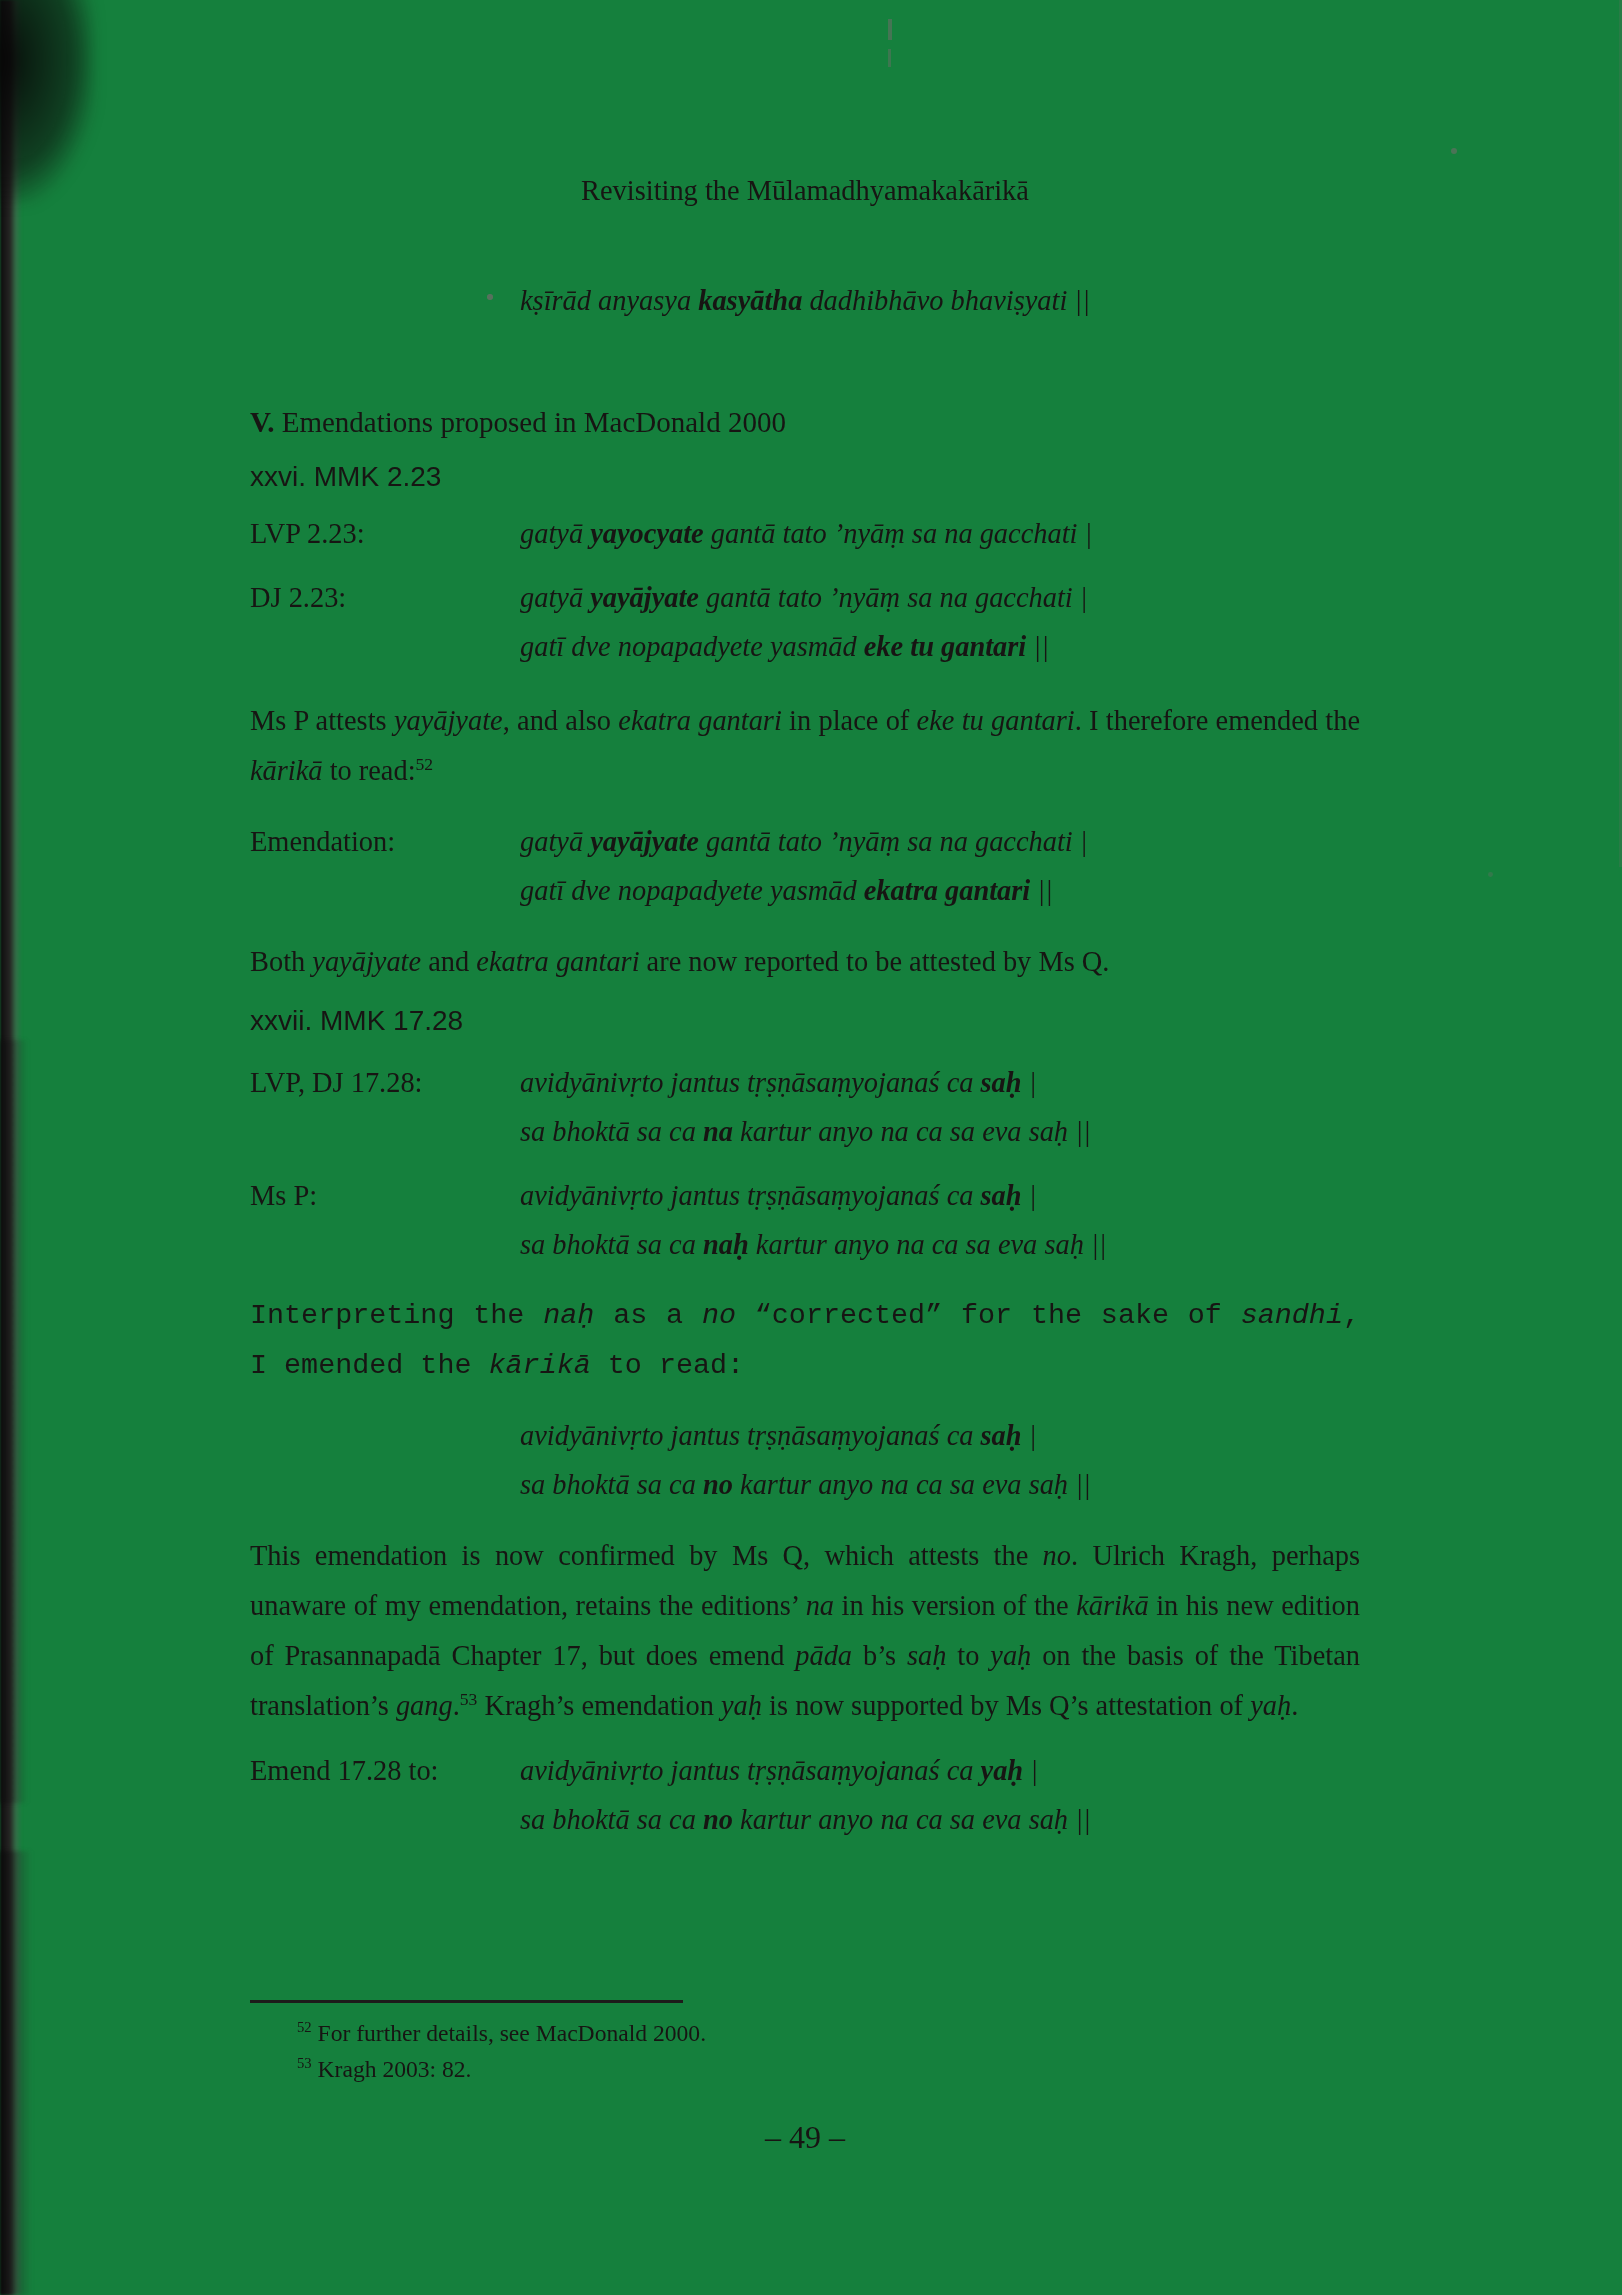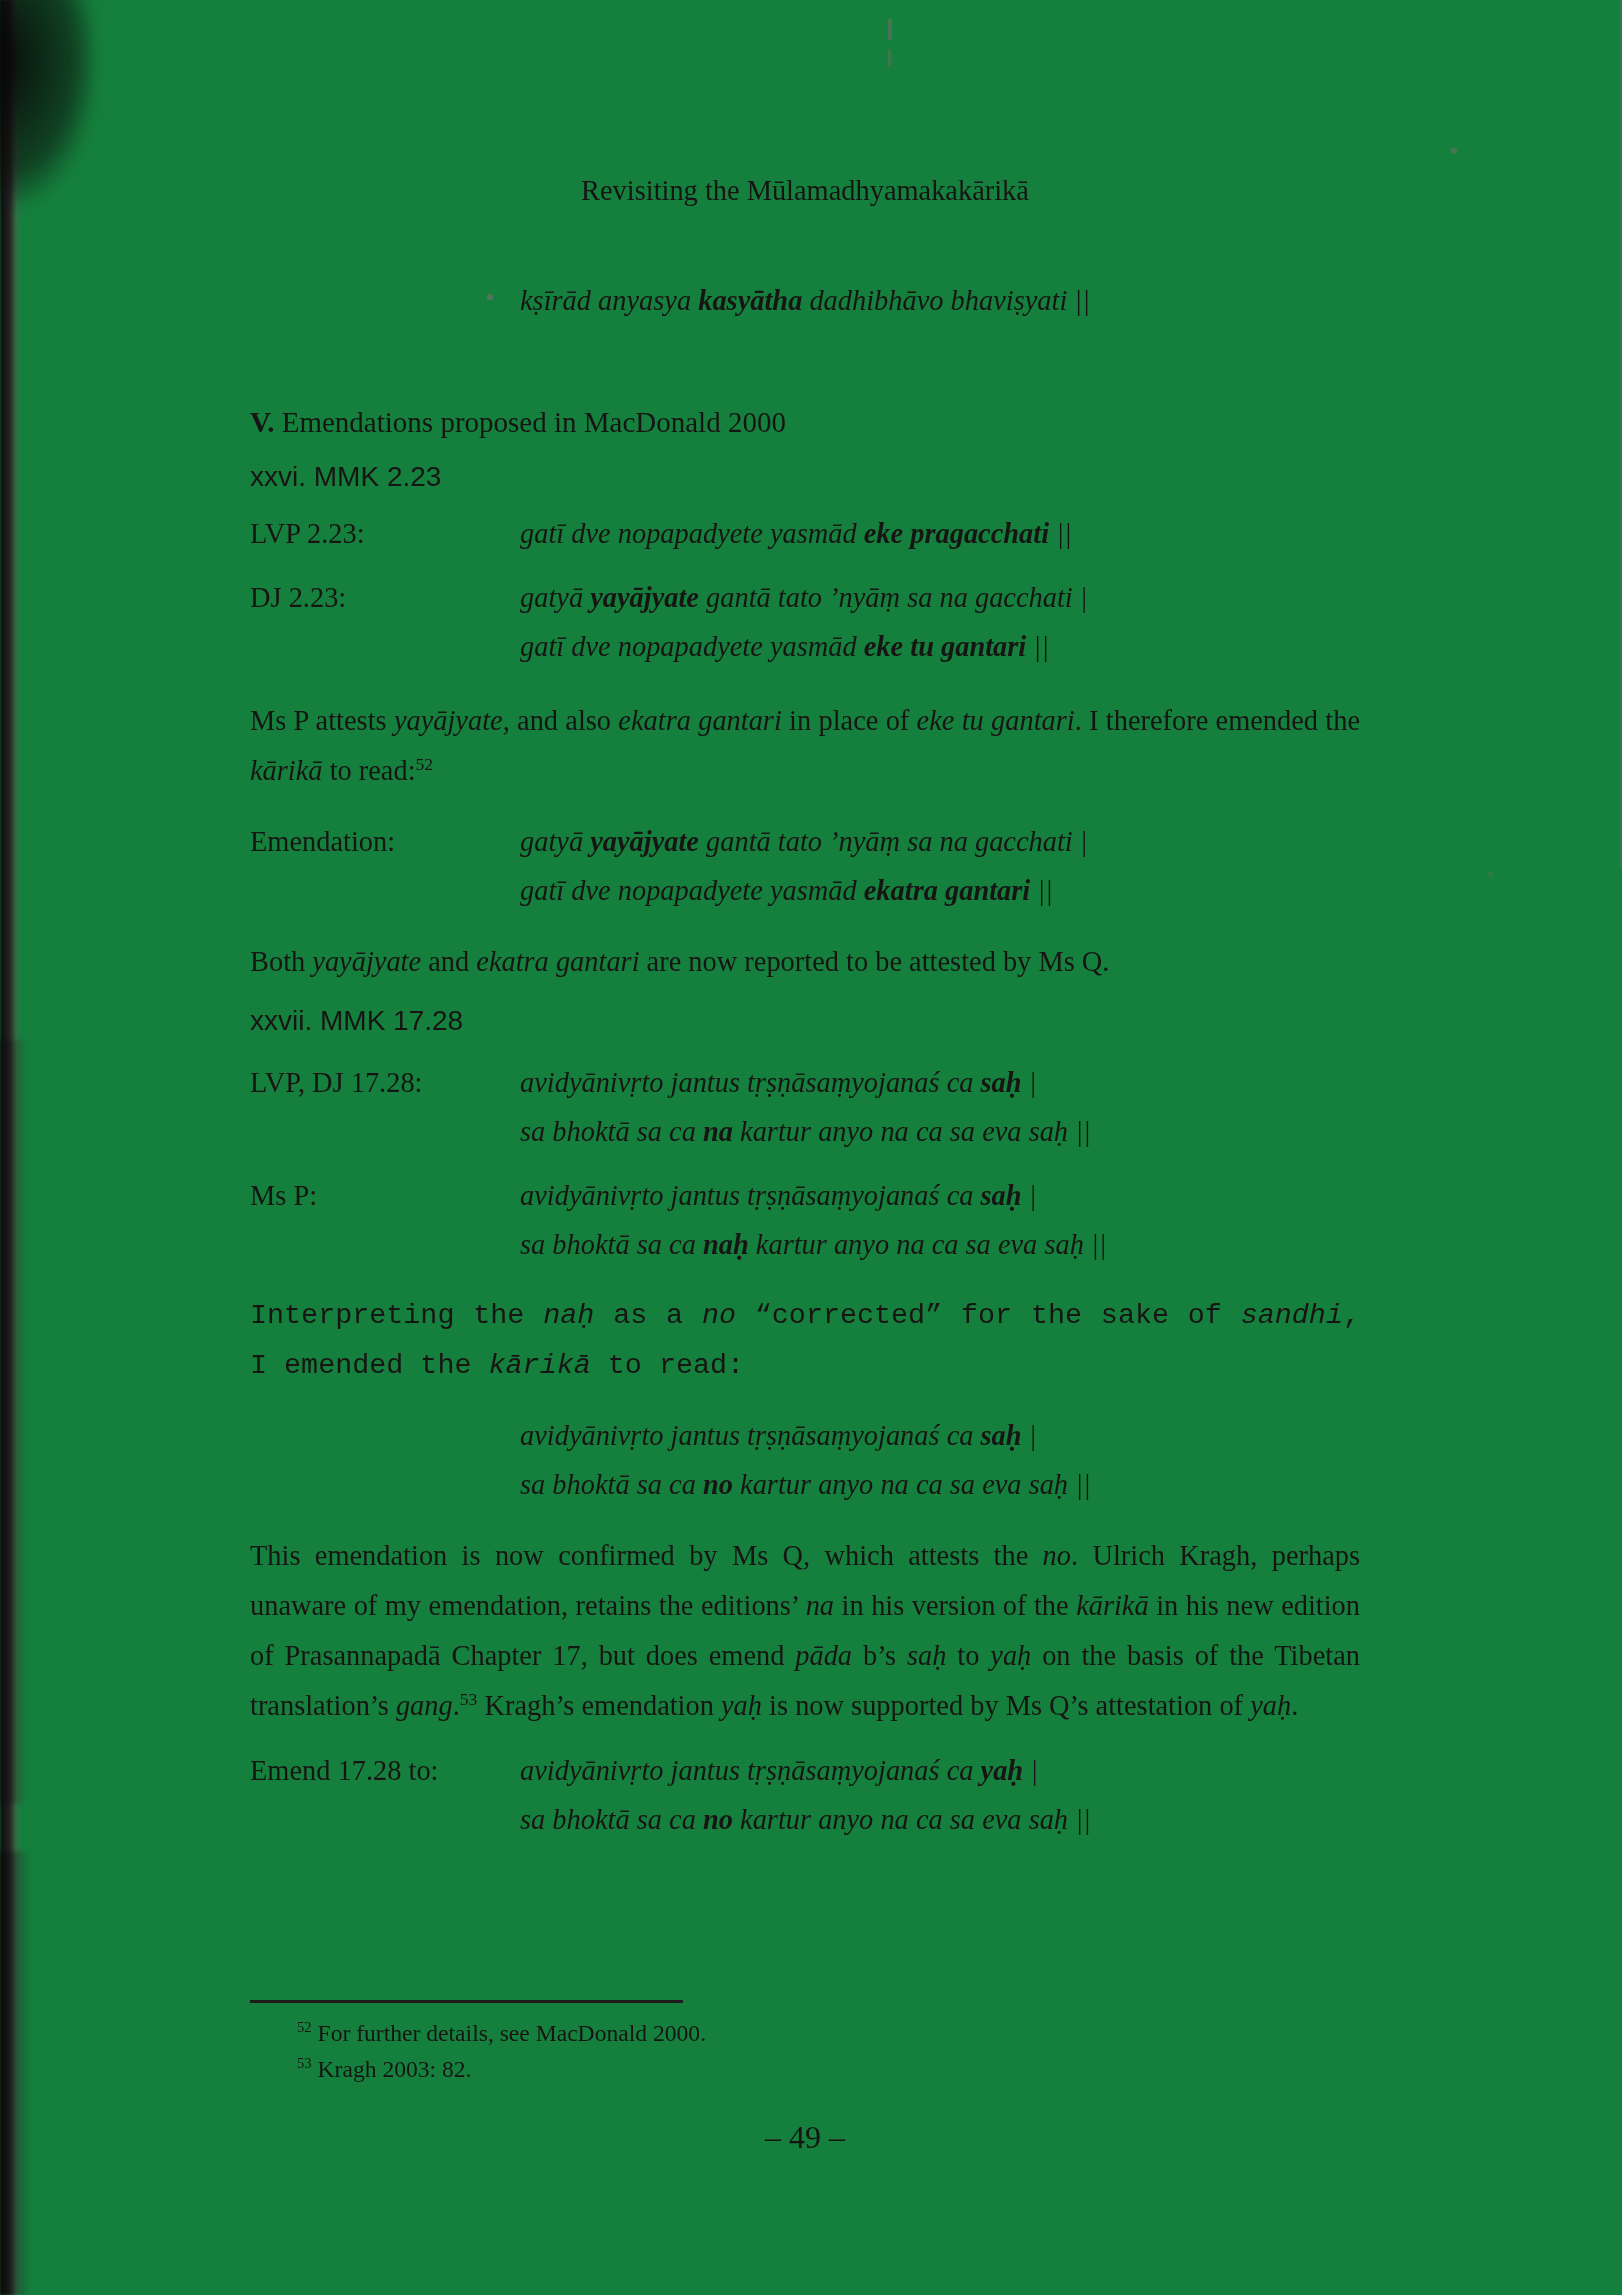--- a/index.html
+++ b/index.html
@@ -114,21 +114,21 @@
 
     <div class="verse-line opening-verse"><span>kṣīrād anyasya </span><span class="seg-b">kasyātha</span><span> dadhibhāvo bhaviṣyati ||</span></div>
 
     <div class="section-heading"><span class="seg-b">V.</span><span> Emendations proposed in MacDonald 2000</span></div>
 
     <div class="sub-heading first">xxvi. MMK 2.23</div>
 
     <div class="entry mt-lvp223">
       <div class="entry-label">LVP 2.23:</div>
       <div class="entry-verse">
-        <div class="verse-line"><span>gatī dve nopapadyete yasmād </span><span class="seg-b">eke pragacchati</span><span> ||</span></div>
+        <div class="verse-line"><span>gatyā </span><span class="seg-b">yayocyate</span><span> gantā tato ’nyāṃ sa na gacchati |</span></div>
       </div>
     </div>
 
     <div class="entry mt-dj223">
       <div class="entry-label">DJ 2.23:</div>
       <div class="entry-verse">
         <div class="verse-line"><span>gatyā </span><span class="seg-b">yayājyate</span><span> gantā tato ’nyāṃ sa na gacchati |</span></div>
         <div class="verse-line"><span>gatī dve nopapadyete yasmād </span><span class="seg-b">eke tu gantari</span><span> ||</span></div>
       </div>
     </div>

